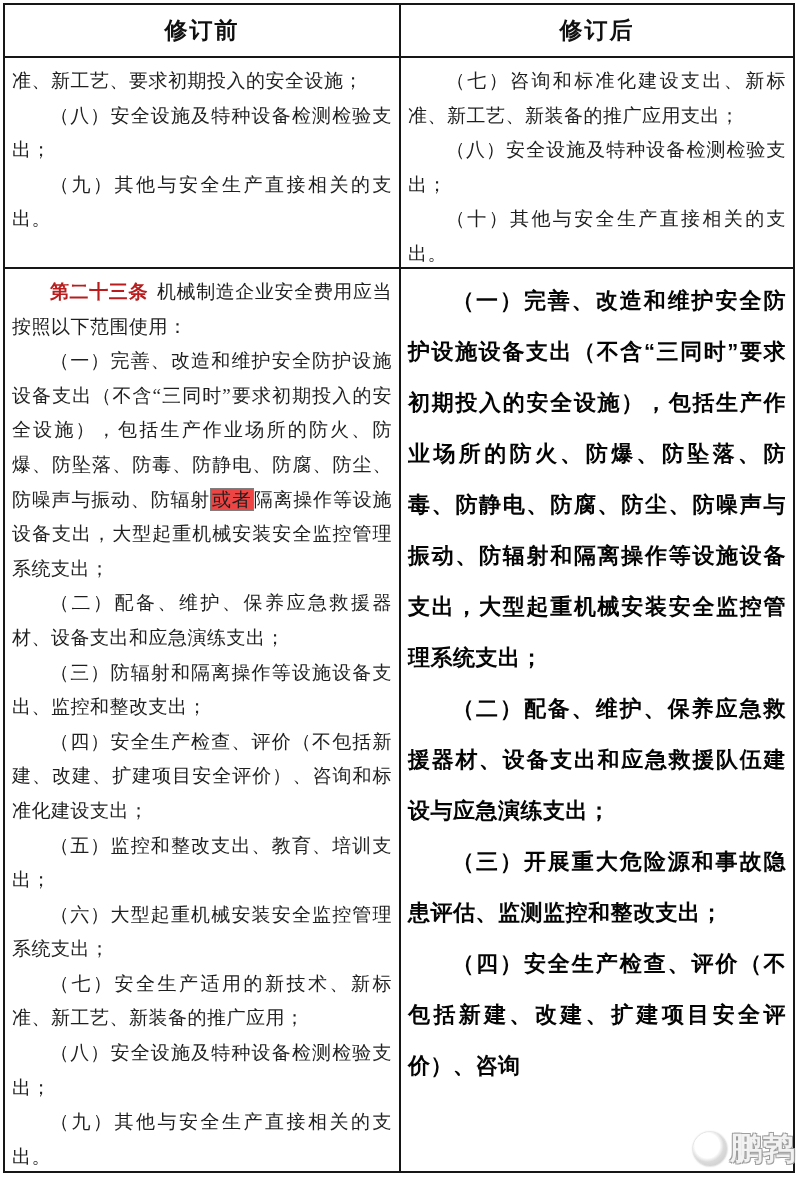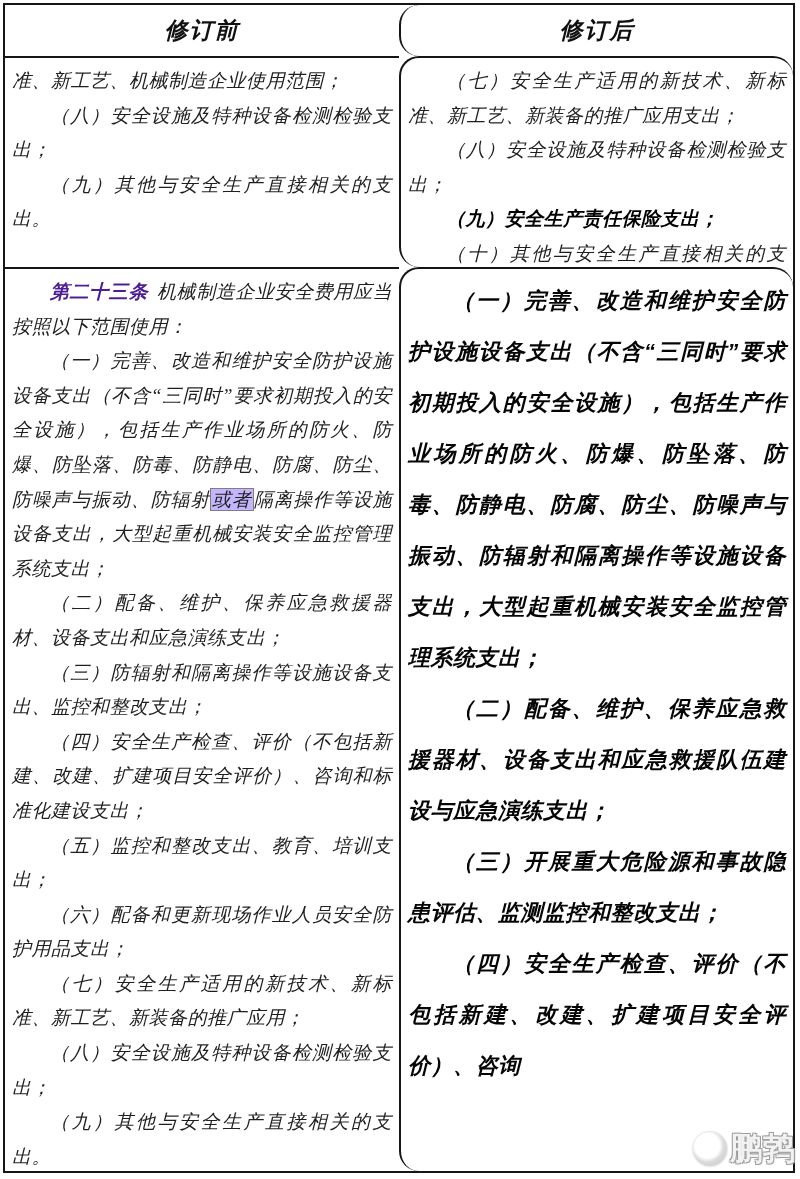--- a/index.html
+++ b/index.html
@@ -24,23 +24,22 @@
     box-sizing: border-box;
     border: 2px solid #161616;
     display: grid;
     grid-template-columns: 1fr 1fr;
     grid-template-rows: 51px 211px 1fr;
     background: #ffffff;
   }
   .cell {
     overflow: hidden;
     box-sizing: border-box;
-    font-style: italic;
   }
-  .col-right { border-left: 2px solid #161616; border-radius: 20px; }
+  .col-right { border-left: 2px solid #161616; }
   .row-body  { border-top: 2px solid #161616; }
 
   .header-cell {
     display: flex;
     align-items: center;
     justify-content: center;
     font-family: "Liberation Sans", sans-serif;
     font-weight: bold;
     font-size: 23px;
     color: #101010;
@@ -82,25 +81,25 @@
   }
 
   .bold-hei {
     font-family: "Liberation Sans", sans-serif;
     font-weight: bold;
     color: #000000;
   }
   .term {
     font-family: "Liberation Sans", sans-serif;
     font-weight: bold;
-    color: #4c1d95;
+    color: #b91c1c;
     margin-right: 9px;
   }
   .marked {
-    background: #c4b5fd;
+    background: #ef4444;
     border: 1px solid #7f7f7f;
     padding: 0 1px;
   }
 
   .watermark {
     position: absolute;
     right: 4px;
     bottom: 8px;
     display: flex;
     align-items: center;
@@ -135,39 +134,38 @@
 <div class="doc-table">
 
   <div class="cell header-cell">
     <span>修订前</span>
   </div>
   <div class="cell header-cell col-right">
     <span>修订后</span>
   </div>
 
   <div class="cell body-cell song row-body">
-    <p class="cont">准、新工艺、机械制造企业使用范围；</p>
+    <p class="cont">准、新工艺、要求初期投入的安全设施；</p>
     <p>（八）安全设施及特种设备检测检验支出；</p>
     <p>（九）其他与安全生产直接相关的支出。</p>
   </div>
   <div class="cell body-cell song row-body col-right">
-    <p>（七）安全生产适用的新技术、新标准、新工艺、新装备的推广应用支出；</p>
+    <p>（七）咨询和标准化建设支出、新标准、新工艺、新装备的推广应用支出；</p>
     <p>（八）安全设施及特种设备检测检验支出；</p>
-    <p class="bold-hei">（九）安全生产责任保险支出；</p>
     <p>（十）其他与安全生产直接相关的支出。</p>
   </div>
 
   <div class="cell body-cell song row-body">
     <p><span class="term">第二十三条</span><span>机械制造企业安全费用应当按照以下范围使用：</span></p>
     <p><span>（一）完善、改造和维护安全防护设施设备支出（不含“三同时”要求初期投入的安全设施），包括生产作业场所的防火、防爆、防坠落、防毒、防静电、防腐、防尘、防噪声与振动、防辐射</span><span class="marked">或者</span><span>隔离操作等设施设备支出，大型起重机械安装安全监控管理系统支出；</span></p>
     <p>（二）配备、维护、保养应急救援器材、设备支出和应急演练支出；</p>
     <p>（三）防辐射和隔离操作等设施设备支出、监控和整改支出；</p>
     <p>（四）安全生产检查、评价（不包括新建、改建、扩建项目安全评价）、咨询和标准化建设支出；</p>
     <p>（五）监控和整改支出、教育、培训支出；</p>
-    <p>（六）配备和更新现场作业人员安全防护用品支出；</p>
+    <p>（六）大型起重机械安装安全监控管理系统支出；</p>
     <p>（七）安全生产适用的新技术、新标准、新工艺、新装备的推广应用；</p>
     <p>（八）安全设施及特种设备检测检验支出；</p>
     <p>（九）其他与安全生产直接相关的支出。</p>
   </div>
   <div class="cell body-cell hei row-body col-right">
     <p>（一）完善、改造和维护安全防护设施设备支出（不含“三同时”要求初期投入的安全设施），包括生产作业场所的防火、防爆、防坠落、防毒、防静电、防腐、防尘、防噪声与振动、防辐射和隔离操作等设施设备支出，大型起重机械安装安全监控管理系统支出；</p>
     <p>（二）配备、维护、保养应急救援器材、设备支出和应急救援队伍建设与应急演练支出；</p>
     <p>（三）开展重大危险源和事故隐患评估、监测监控和整改支出；</p>
     <p>（四）安全生产检查、评价（不包括新建、改建、扩建项目安全评价）、咨询</p>
   </div>

